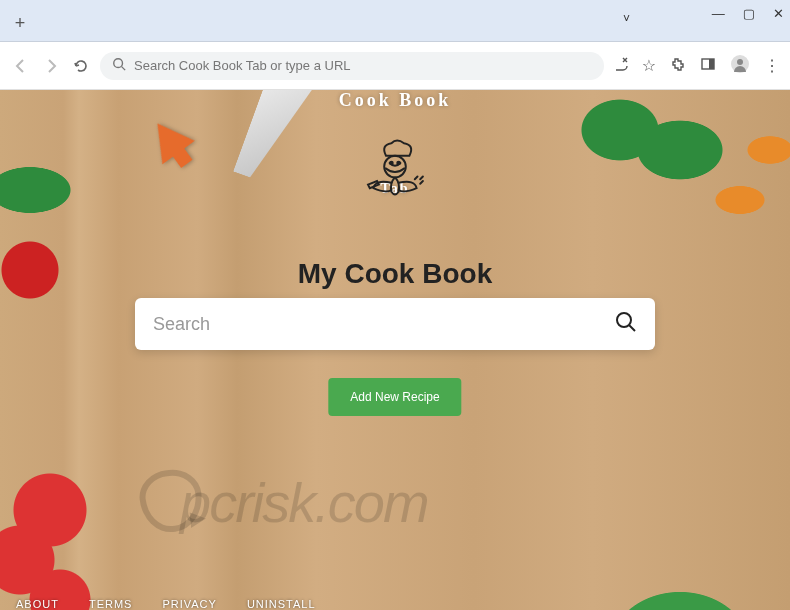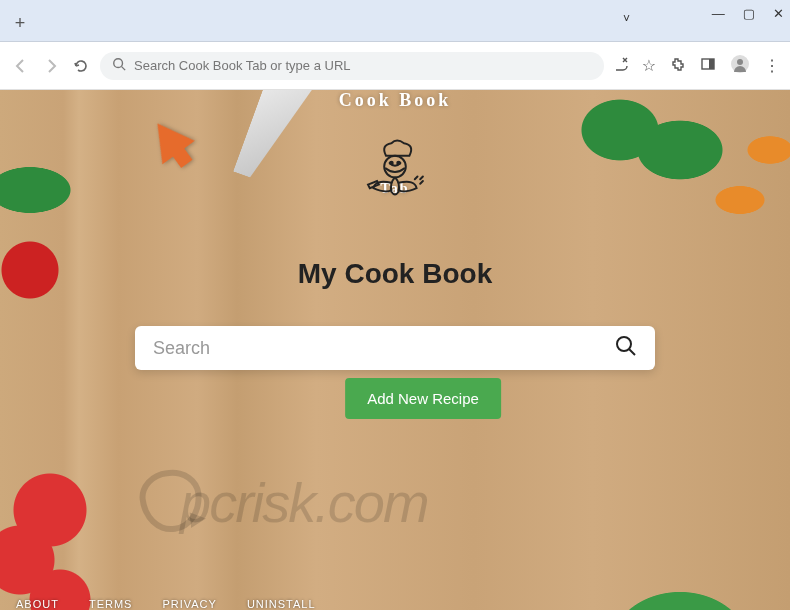--- a/index.html
+++ b/index.html
@@ -46,25 +46,25 @@
 .orange-arrow::after { content:""; position:absolute; left:-7px; top:28px; width:14px; height:22px; background:#e66b2c; }
 
 .logo-area { position: absolute; left: 50%; top: 0; transform: translateX(-50%); width: 200px; text-align: center; }
 .arch-up, .arch-dn { color:#fff; font-weight: bold; text-shadow: 0 0 4px rgba(0,0,0,0.3); font-family: "Comic Sans MS", cursive; }
 .arch-up { font-size: 18px; letter-spacing: 3px; }
 .arch-dn { font-size: 14px; letter-spacing: 2px; margin-top: 70px; }
 .chef { position:absolute; left:50%; top:46px; transform:translateX(-50%); }
 .chef svg { width:90px; height:90px; }
 
 .heading { position: absolute; left: 50%; top: 168px; transform: translateX(-50%); font-size: 28px; font-weight: 700; color: #222; }
-.search-wrap { position: absolute; left: 50%; top: 208px; transform: translateX(-50%); width: 520px; height: 44px; background: #fff; border-radius: 6px; box-shadow: 0 3px 10px rgba(0,0,0,0.15); display: flex; align-items: center; padding: 0 18px; margin-top: 28px; }
+.search-wrap { position: absolute; left: 50%; top: 208px; transform: translateX(-50%); width: 520px; height: 52px; background: #fff; border-radius: 6px; box-shadow: 0 3px 10px rgba(0,0,0,0.15); display: flex; align-items: center; padding: 0 18px; }
 .search-wrap input { flex: 1; border: none; outline: none; font-size: 18px; color: #333; background: transparent; }
 .search-wrap input::placeholder { color: #999; }
 .search-wrap .mag { color: #222; }
-.add-btn { position: absolute; left: 50%; top: 288px; transform: translateX(-50%); background: #4aa94f; color: #fff; font-size: 15px; padding: 12px 22px; border-radius: 4px; border: none; cursor: pointer; margin-left: 28px; }
+.add-btn { position: absolute; left: 50%; top: 288px; transform: translateX(-50%); background: #4aa94f; color: #fff; font-size: 12px; padding: 12px 22px; border-radius: 4px; border: none; cursor: pointer; }
 
 .footer-links { position: absolute; left: 0; bottom: 0; display: flex; gap: 30px; padding: 10px 16px; font-size: 11px; letter-spacing: 1px; color: #fff; text-shadow: 0 0 3px rgba(0,0,0,0.6); }
 .footer-links span { cursor: pointer; }
 
 .watermark { position: absolute; left: 180px; top: 380px; font-size: 56px; font-style: italic; font-weight: normal; color: rgba(0,0,0,0.14); pointer-events: none; letter-spacing: -2px; }
 .wm-logo { position:absolute; left:140px; top:380px; width:62px; height:62px; border:6px solid rgba(0,0,0,0.14); border-radius:50% 50% 50% 50% / 44% 44% 60% 60%; transform: rotate(-6deg);}
 .wm-logo::after { content:""; position:absolute; right:-8px; bottom:-4px; width:16px; height:16px; background:rgba(0,0,0,0.14); clip-path: polygon(0 0, 100% 50%, 0 100%); }
 </style>
 </head>
 <body>

